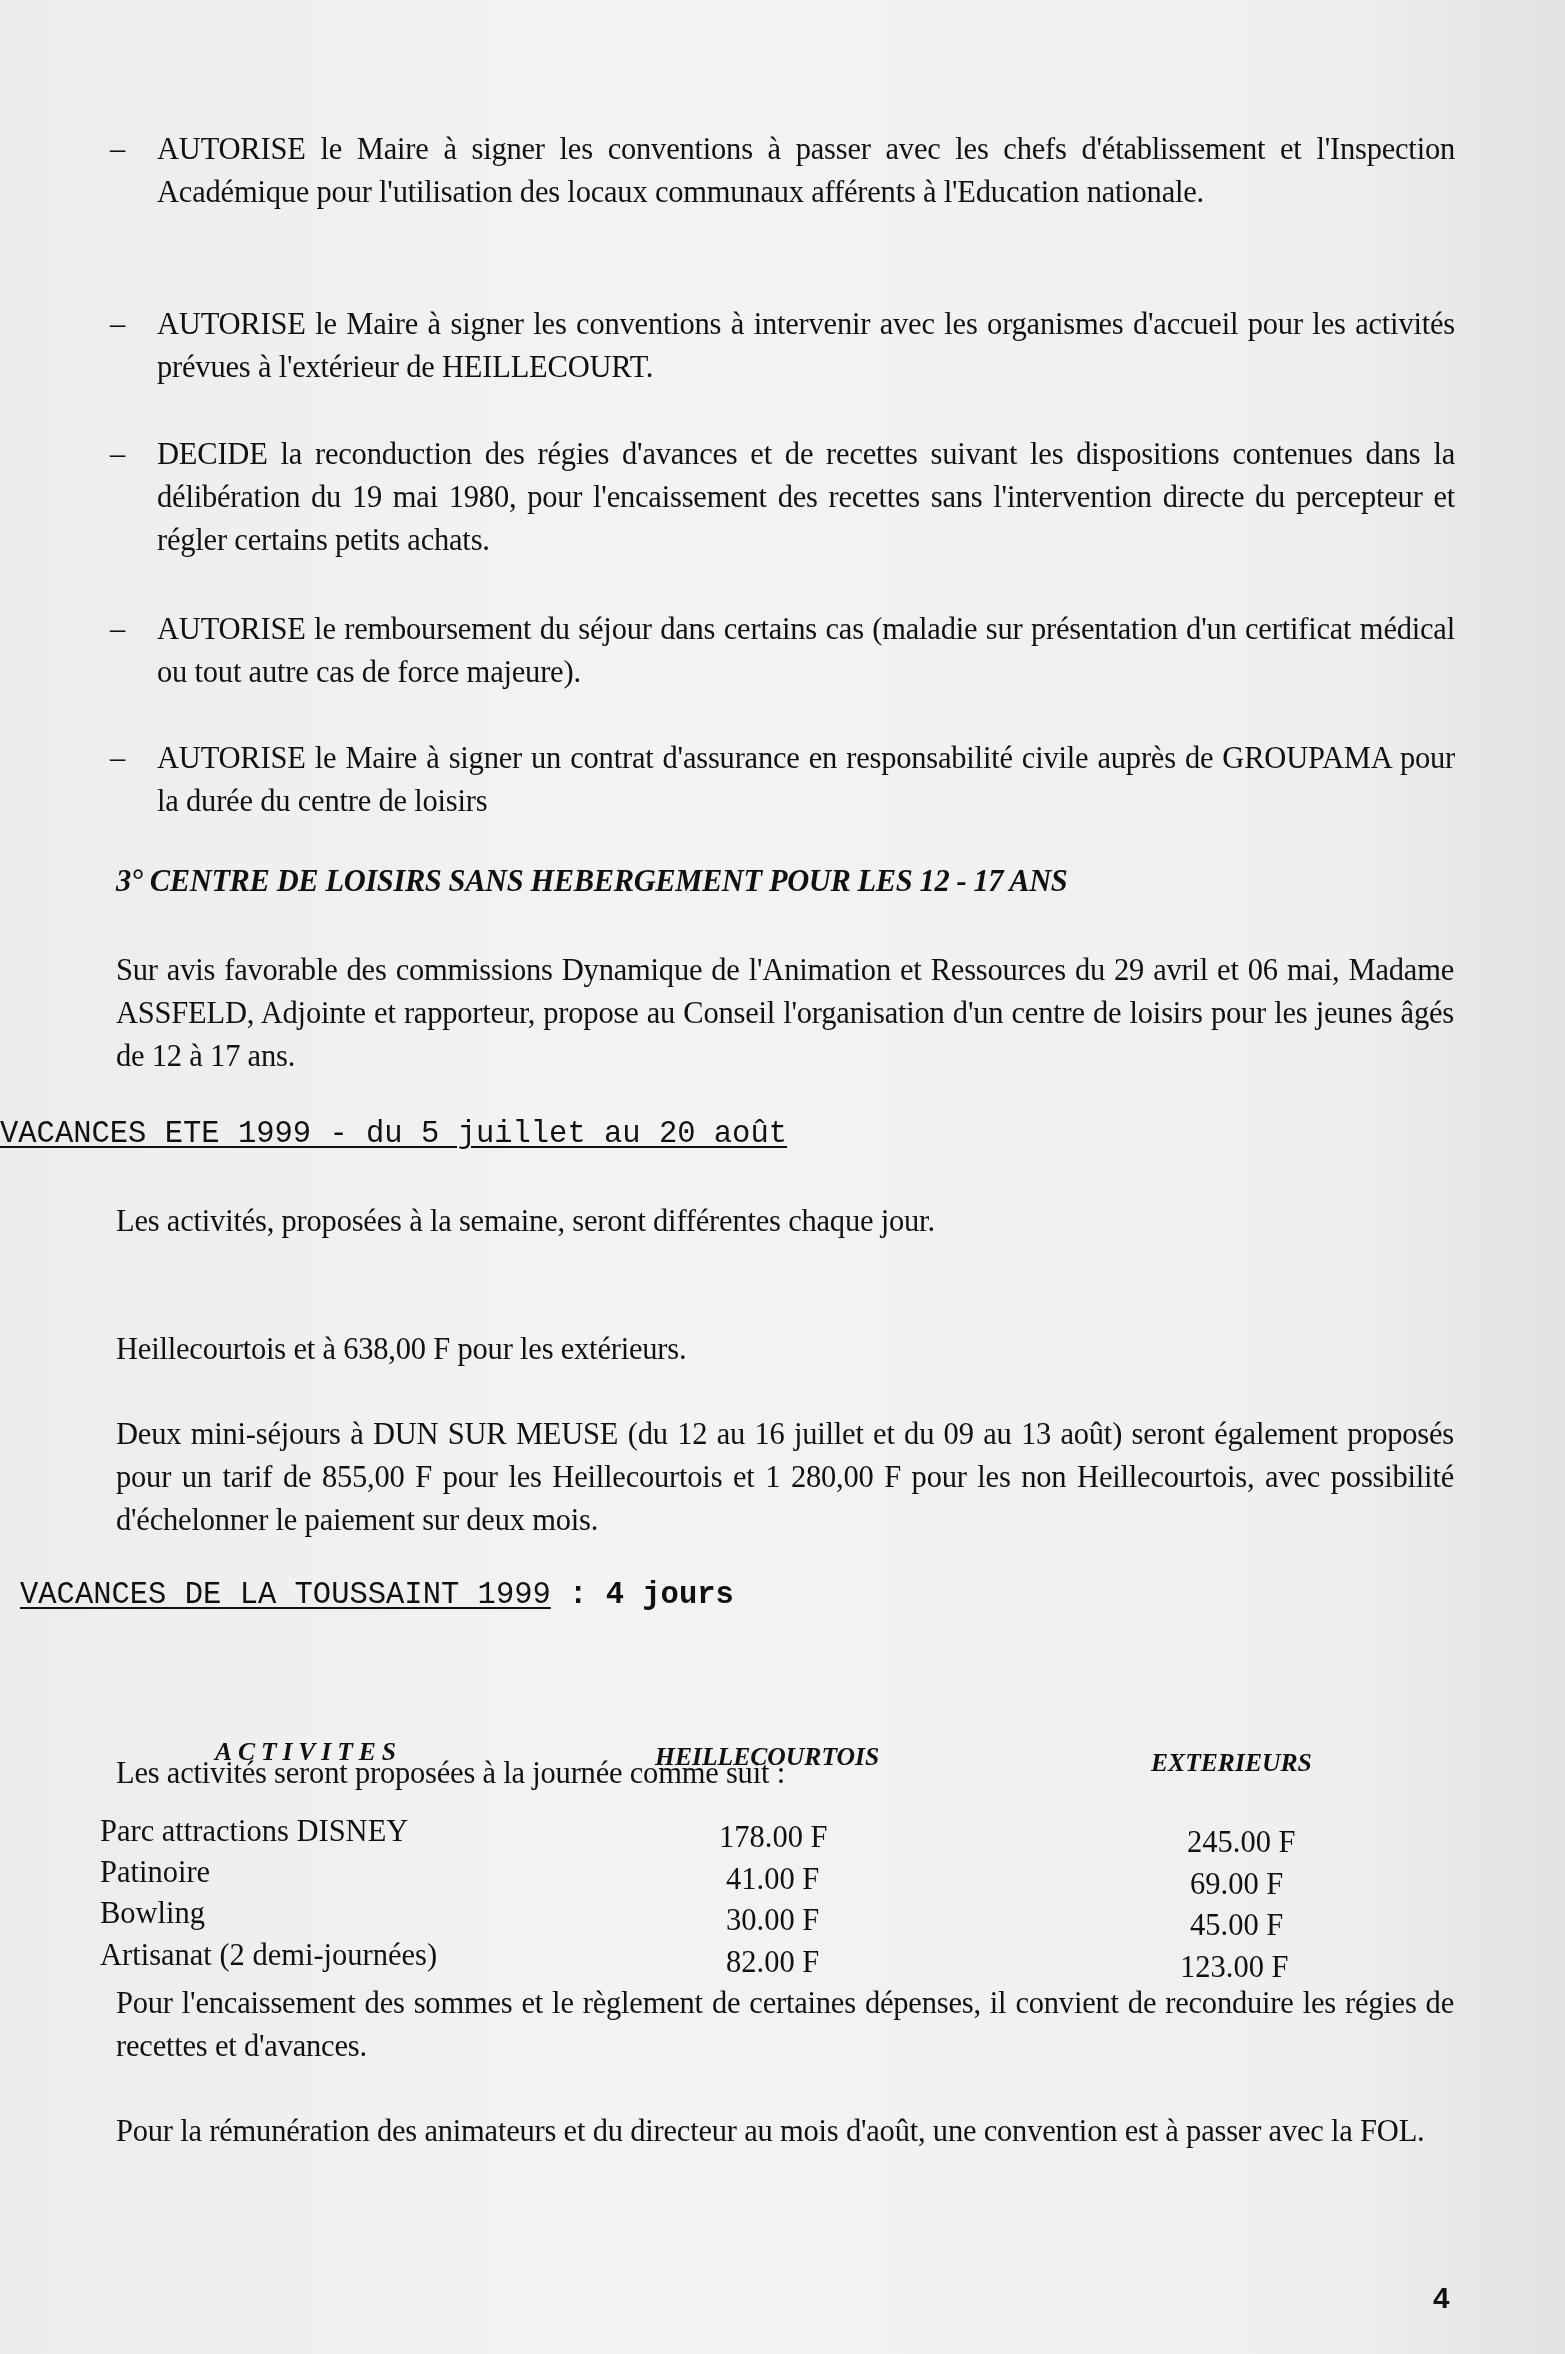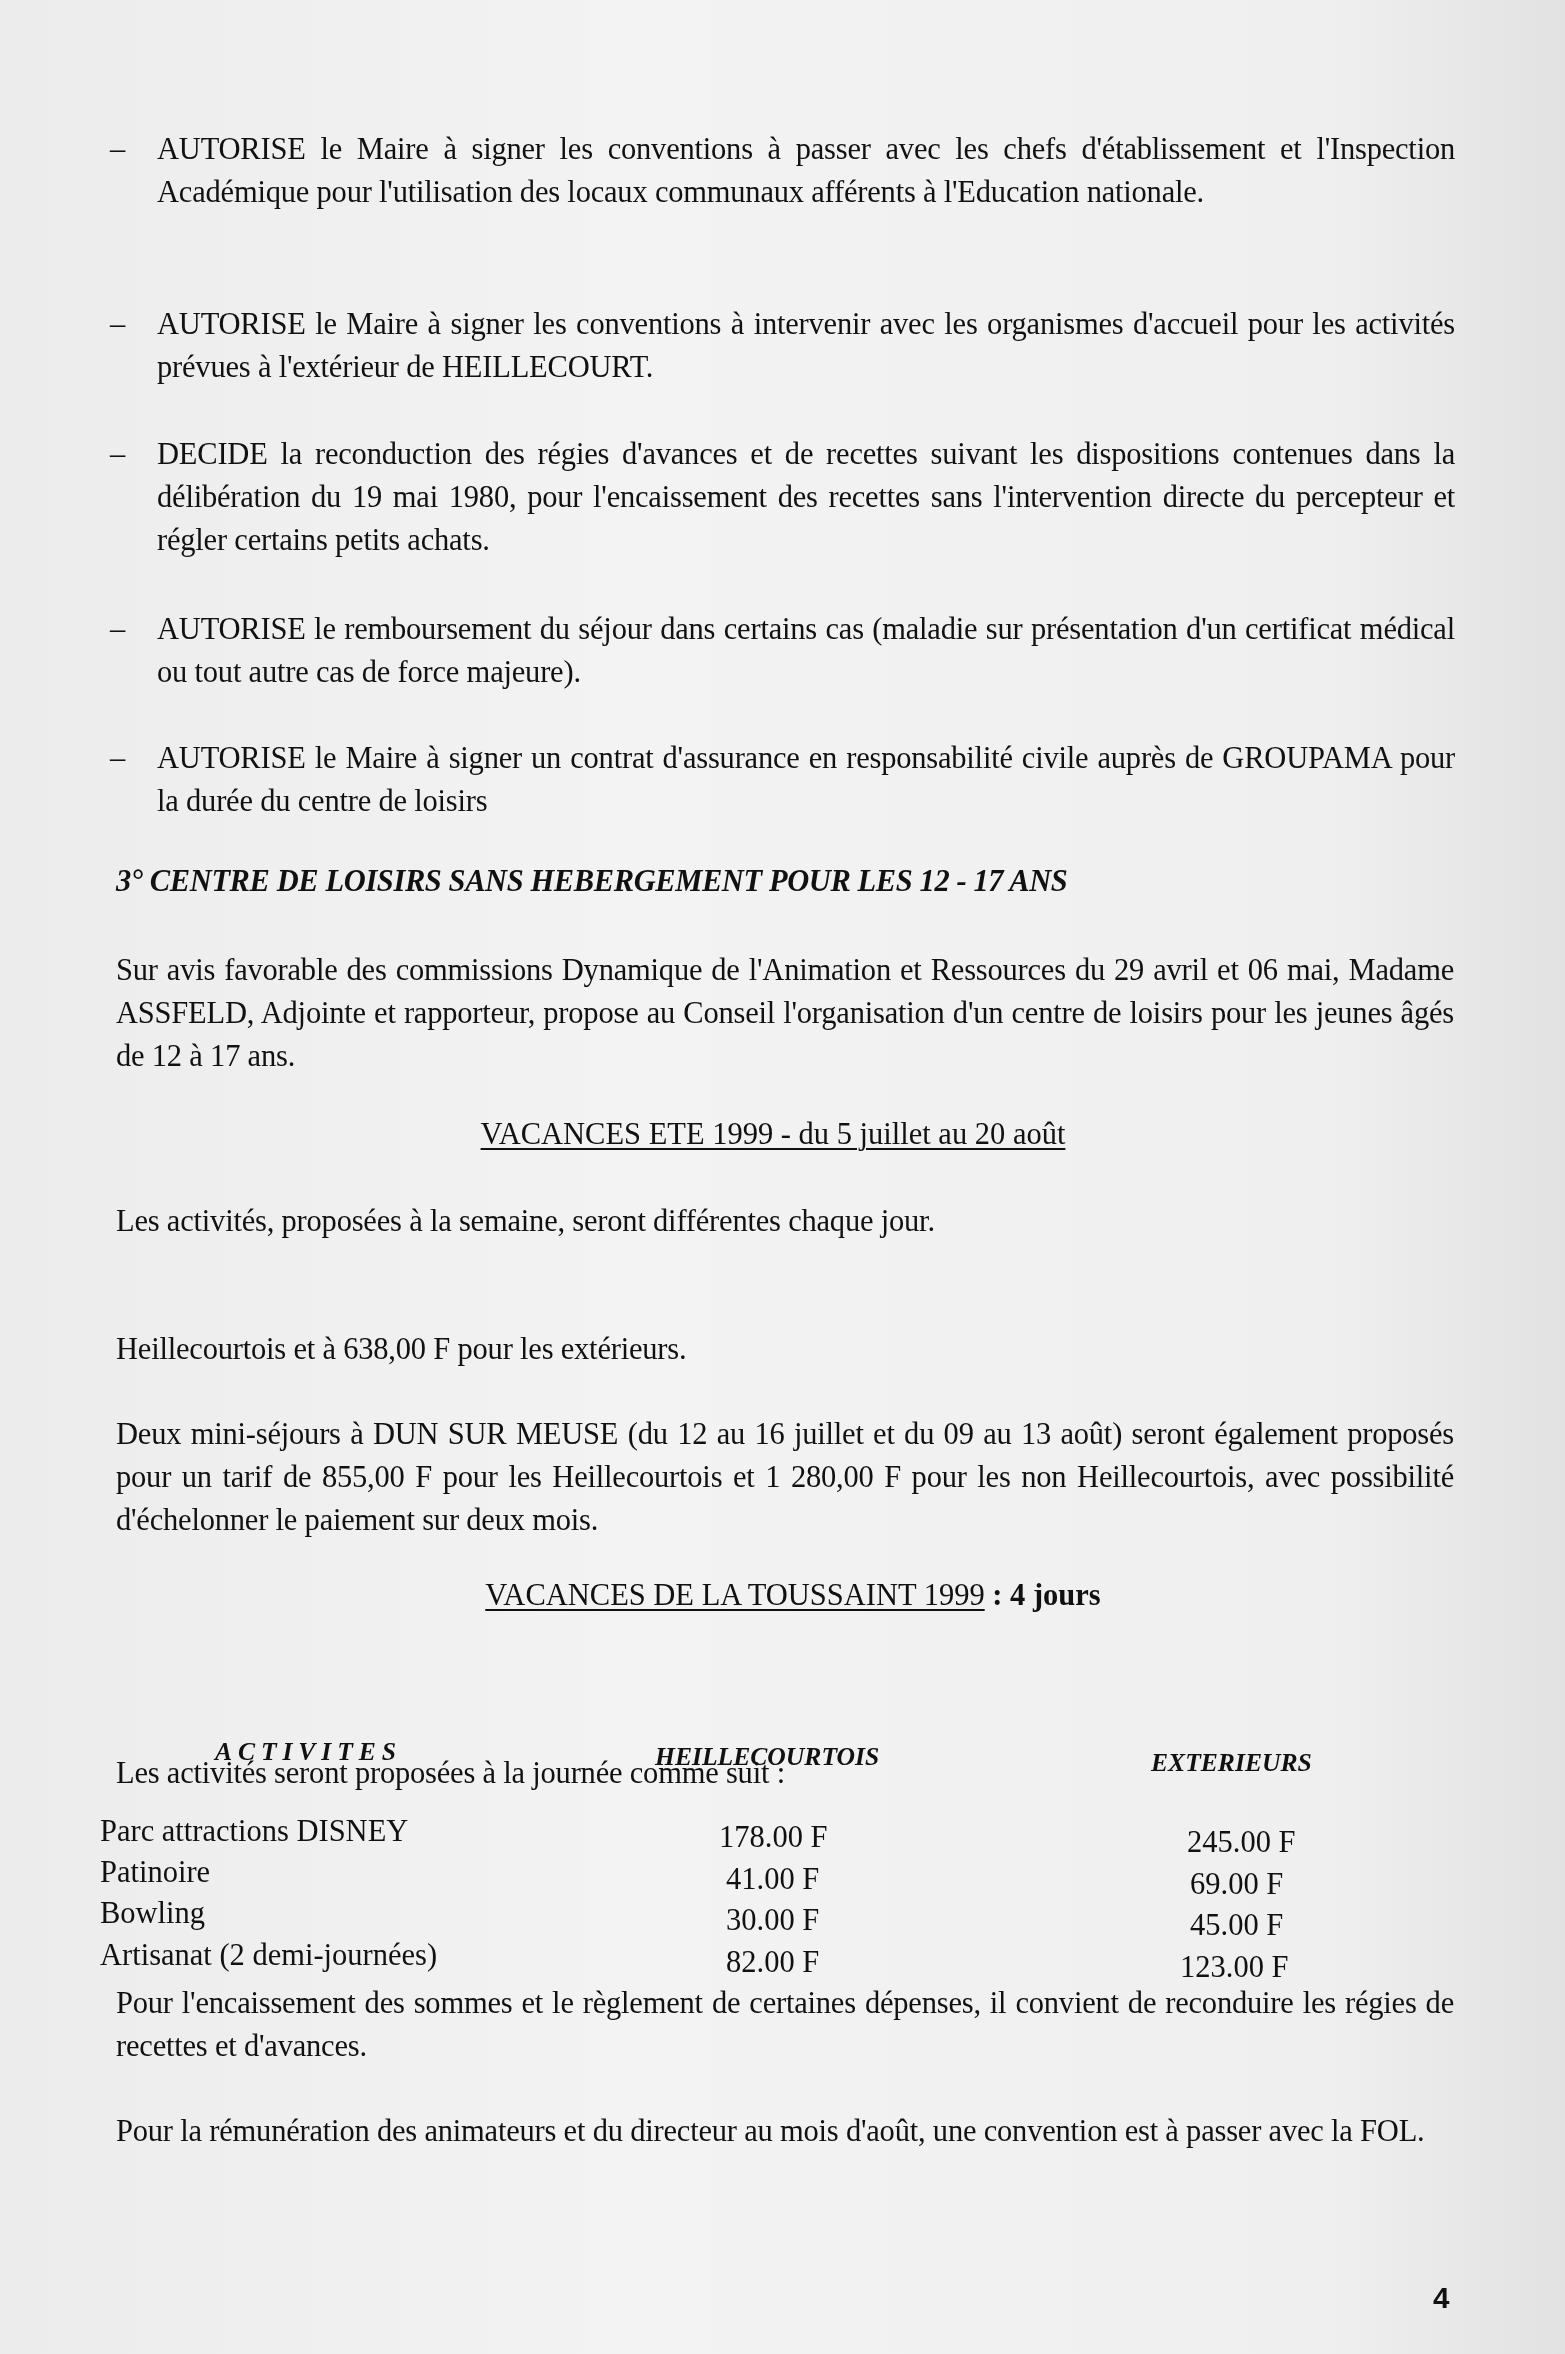--- a/index.html
+++ b/index.html
@@ -11,21 +11,21 @@
     position: relative;
   }
   .page { position: absolute; left: 0; top: 0; width: 1565px; height: 2354px; }
   .txt { font-size: 30.5px; line-height: 43px; letter-spacing: -0.2px; }
   .bullet { position: absolute; left: 110px; width: 1345px; }
   .bullet .dash { position: absolute; left: 0; top: 0; }
   .bullet .body { margin-left: 47px; text-align: justify; text-align-last: left; }
   .para { position: absolute; left: 116px; width: 1338px; text-align: justify; }
   .para.nojust { text-align: left; }
   .heading { position: absolute; left: 116px; font-size: 30.5px; font-weight: bold; font-style: italic; letter-spacing: -0.4px; }
-  .subhead { position: absolute; left: 0; width: 1546px; text-align: center; font-size: 30.5px; }
+  .subhead { position: absolute; left: 0; width: 1546px; text-align: left; font-size: 30.5px; font-family: Liberation Mono, monospace; }
   .subhead u { text-decoration-thickness: 2px; text-underline-offset: 3.9px; }
   .subhead b { font-weight: bold; }
   .th { position: absolute; font-size: 25.6px; font-weight: bold; font-style: italic; }
   .th.spaced { letter-spacing: 5.9px; }
   .cell { position: absolute; font-size: 30.5px; line-height: 41px; }
   .pagenum { position: absolute; left: 1433px; top: 2281px; font-size: 29.6px; font-weight: bold; font-family: "Liberation Sans", sans-serif; }
 </style>
 </head>
 <body>
 

